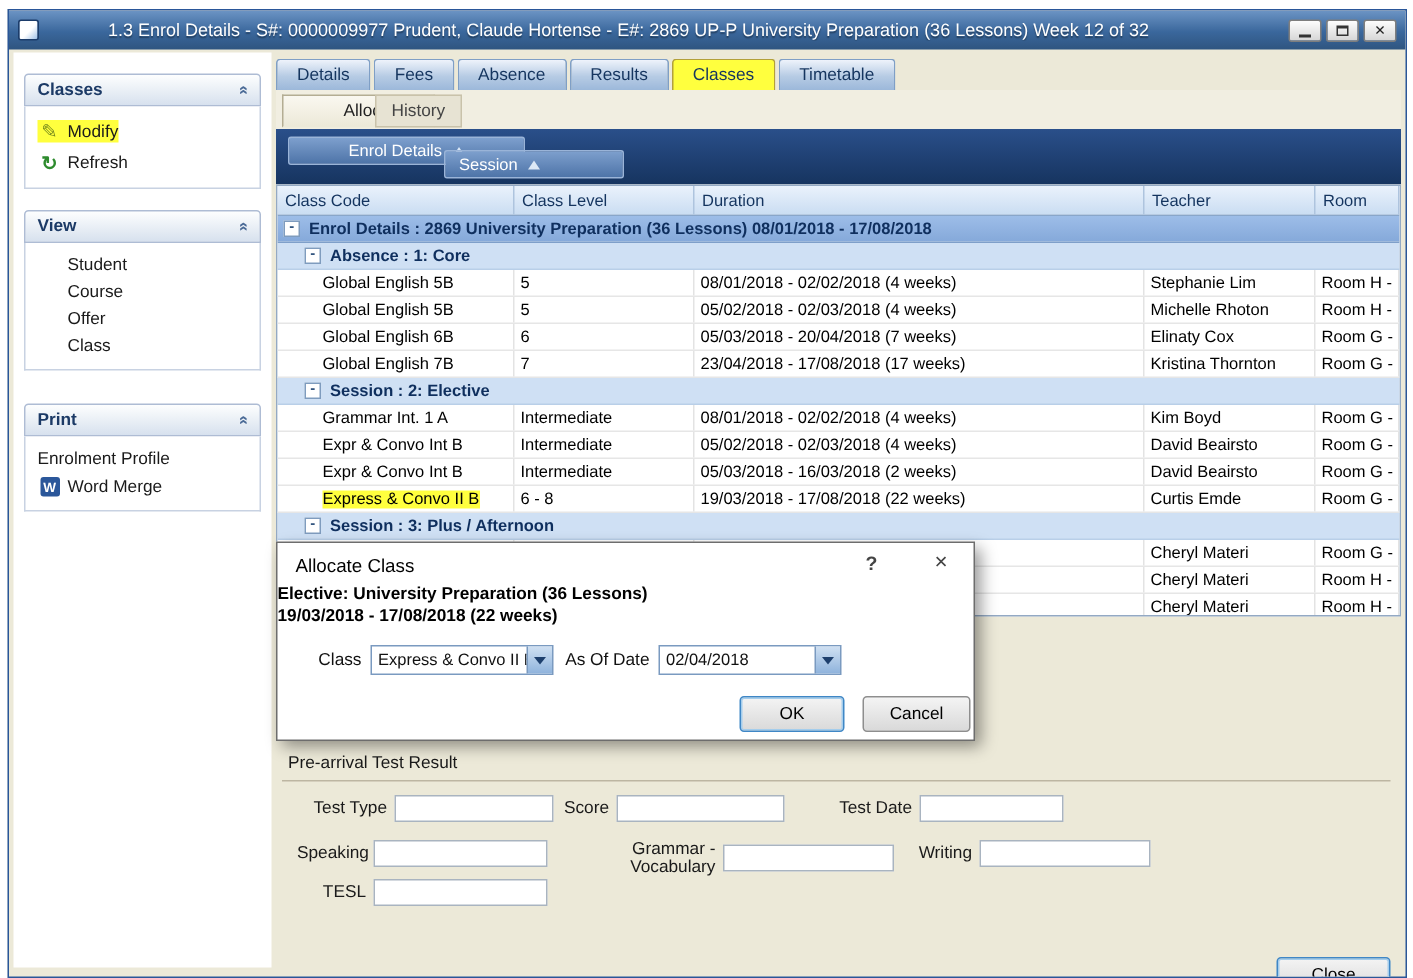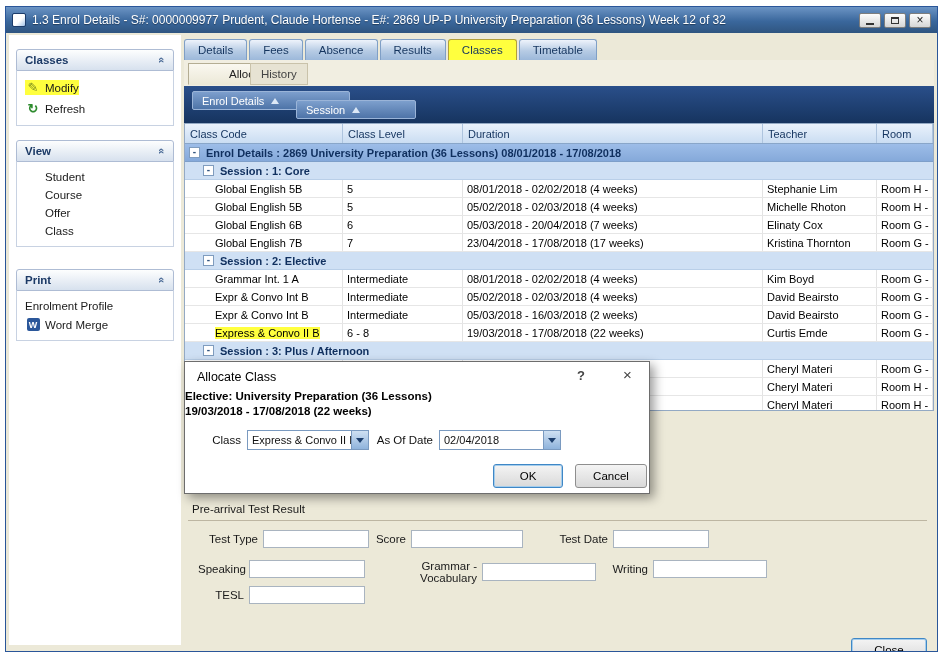--- a/index.html
+++ b/index.html
@@ -15,21 +15,21 @@
   .titlebar {
     position: absolute; left: 0; top: 0; right: 0; height: 26px;
     background: linear-gradient(#6c94c4, #3a679c 55%, #2f5580);
     display: flex; align-items: center; gap: 6px; padding: 0 6px;
     color: #fff; font-size: 12px;
   }
   .title-icon {
     width: 14px; height: 14px; flex: none; border: 1px solid #1c3c6a; border-radius: 2px;
     background: linear-gradient(135deg, #ffffff 55%, #9fc1e8);
   }
-  .title-text { white-space: nowrap; overflow: hidden; text-shadow: 0 1px 1px rgba(0,0,0,.4); }
+  .title-text { white-space: nowrap; overflow: hidden; text-shadow: 0 1px 1px rgba(0,0,0,.4); margin-left: 40px; }
   .win-buttons { margin-left: auto; display: flex; gap: 3px; }
   .win-btn {
     width: 22px; height: 15px; border: 1px solid #7e7e7e; border-radius: 2px;
     background: linear-gradient(#fdfdfd, #d6d6d6); display: flex; align-items: center; justify-content: center;
     color: #222; font-size: 11px; line-height: 1; cursor: default;
   }
   .glyph-min { width: 8px; height: 2px; background: #333; margin-top: 7px; }
   .glyph-restore { width: 8px; height: 7px; border: 1px solid #333; border-top-width: 2px; }
   .glyph-close { font-size: 12px; }
 
@@ -70,21 +70,21 @@
   .subtab.inactive { left: 66px; background: #e7e3d3; border: 1px solid #c9c2aa; color: #444; }
 
   
   .groupbar { position: absolute; left: 178px; top: 79px; right: 3px; height: 37px;
     background: linear-gradient(#2a4f8a, #16345f); }
   .gchip {
     position: absolute; height: 19px; display: flex; align-items: center; gap: 7px; padding: 0 9px;
     background: linear-gradient(#7d9fcd, #4e74a8); border: 1px solid #9ab4d8; border-radius: 2px;
     color: #fff; font-size: 11px; cursor: default;
   }
-  .gchip.c1 { left: 8px; top: 5px; }
+  .gchip.c1 { left: 8px; top: 5px; justify-content: center; }
   .gchip.c2 { left: 112px; top: 14px; }
   .tri-up { width: 0; height: 0; border-left: 4px solid transparent; border-right: 4px solid transparent;
     border-bottom: 6px solid #dce8f6; }
 
   
   .grid { position: absolute; left: 178px; top: 116px; right: 3px; height: 288px;
     background: #fff; border: 1px solid #93a9c4; overflow: hidden; }
   .ghead { display: flex; height: 20px; background: linear-gradient(#eaf2fc, #caddf2);
     border-bottom: 1px solid #89a6c9; font-size: 11px; color: #14345f; }
   .ghead .hcell { display: flex; align-items: center; padding: 0 5px; border-right: 1px solid #aec4de; height: 100%; }
@@ -266,21 +266,21 @@
       <div class="hcell c5">Room</div>
     </div>
 
     <div class="grow enrol">
       <span class="minus">-</span>
       <span>Enrol Details : 2869 University Preparation (36 Lessons) 08/01/2018 - 17/08/2018</span>
     </div>
 
     <div class="grow session">
       <span class="minus">-</span>
-      <span>Session : 1: Core</span>
+      <span>Absence : 1: Core</span>
     </div>
 
     <div class="row">
       <div class="cell c1 first">
           <span>Global English 5B</span>
         </div>
       <div class="cell c2">
           <span>5</span>
         </div>
       <div class="cell c3">

